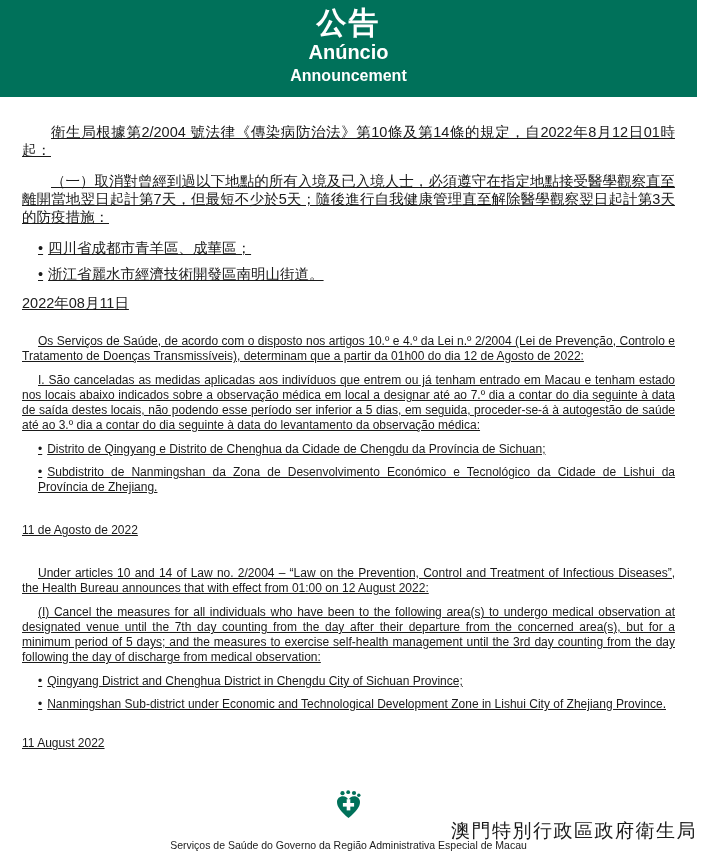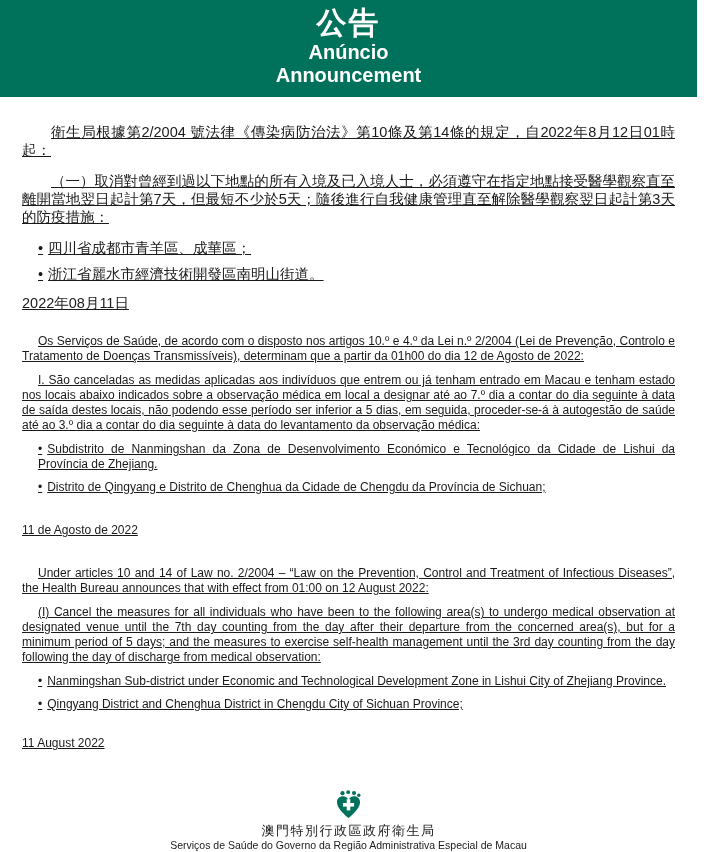--- a/index.html
+++ b/index.html
@@ -20,40 +20,40 @@
   }
   
   .banner{
     background:var(--banner-green);
     height:97px;width:100%;
     text-align:center;color:#ffffff;
     padding-top:5px;flex:none;
   }
   .banner-zh{font-size:30px;font-weight:bold;line-height:36px;letter-spacing:2px;}
   .banner-pt{font-size:20px;font-weight:bold;line-height:23px;}
-  .banner-en{font-size:20px;font-weight:bold;line-height:23px;}
+  .banner-en{font-size:16px;font-weight:bold;line-height:23px;}
   
   .bodytext{padding:26px 22px 0 22px;flex:none;}
   p{margin:0;text-decoration:underline;}
   .cn{font-size:14.5px;line-height:18px;}
   .cn-para{text-indent:29px;text-align:justify;margin-bottom:13px;}
   .cn .bullet{padding-left:16px;margin-bottom:8px;}
   .cn-date{margin-top:11px;}
   .latin{font-size:12px;line-height:15px;}
   .latin-para{text-indent:16px;text-align:justify;margin-bottom:9px;}
   .latin .bullet{padding-left:16px;margin-bottom:8px;text-align:justify;}
   .sec-pt{margin-top:22px;}
   .sec-en{margin-top:28px;}
   .latin-date{margin-top:28px;}
   .en-date{margin-top:24px;}
   .bullet-marker{margin-right:5px;}
   
   .footer{margin-top:auto;text-align:center;flex:none;}
   .logo-wrap{line-height:0;margin-bottom:3px;color:var(--logo-green);}
-  .org-zh{font-size:13px;letter-spacing:1.5px;line-height:17px;}
+  .org-zh{font-size:19px;letter-spacing:1.5px;line-height:17px;text-align:right;}
   .org-pt{font-size:10.5px;line-height:13px;}
   .refbar{
     background:var(--refbar-bg);
     height:52px;width:100%;
     margin-top:6px;padding:7px 14px 0 0;
     text-align:right;color:var(--refbar-text);
     flex:none;
   }
   .ref-zh{font-size:12.5px;line-height:16px;letter-spacing:0.5px;}
   .ref-pt{font-size:11px;line-height:13px;}
@@ -76,30 +76,30 @@
       <p class="cn-para">衛生局根據第2/2004 號法律《傳染病防治法》第10條及第14條的規定，自2022年8月12日01時起：</p>
       <p class="cn-para">（一）取消對曾經到過以下地點的所有入境及已入境人士，必須遵守在指定地點接受醫學觀察直至離開當地翌日起計第7天，但最短不少於5天；隨後進行自我健康管理直至解除醫學觀察翌日起計第3天的防疫措施：</p>
       <p class="bullet"><span class="bullet-marker">•</span><span>四川省成都市青羊區、成華區；</span></p>
       <p class="bullet"><span class="bullet-marker">•</span><span>浙江省麗水市經濟技術開發區南明山街道。</span></p>
       <p class="cn-date">2022年08月11日</p>
     </section>
 
     <section class="latin sec-pt">
       <p class="latin-para">Os Serviços de Saúde, de acordo com o disposto nos artigos 10.º e 4.º da Lei n.º 2/2004 (Lei de Prevenção, Controlo e Tratamento de Doenças Transmissíveis), determinam que a partir da 01h00 do dia 12 de Agosto de 2022:</p>
       <p class="latin-para">I. São canceladas as medidas aplicadas aos indivíduos que entrem ou já tenham entrado em Macau e tenham estado nos locais abaixo indicados sobre a observação médica em local a designar até ao 7.º dia a contar do dia seguinte à data de saída destes locais, não podendo esse período ser inferior a 5 dias, em seguida, proceder-se-á à autogestão de saúde até ao 3.º dia a contar do dia seguinte à data do levantamento da observação médica:</p>
+      <p class="bullet"><span class="bullet-marker">•</span><span>Distrito de Qingyang e Distrito de Chenghua da Cidade de Chengdu da Província de Sichuan;</span></p>
       <p class="bullet"><span class="bullet-marker">•</span><span>Subdistrito de Nanmingshan da Zona de Desenvolvimento Económico e Tecnológico da Cidade de Lishui da Província de Zhejiang.</span></p>
-      <p class="bullet"><span class="bullet-marker">•</span><span>Distrito de Qingyang e Distrito de Chenghua da Cidade de Chengdu da Província de Sichuan;</span></p>
       <p class="latin-date">11 de Agosto de 2022</p>
     </section>
 
     <section class="latin sec-en">
       <p class="latin-para">Under articles 10 and 14 of Law no. 2/2004 – “Law on the Prevention, Control and Treatment of Infectious Diseases”, the Health Bureau announces that with effect from 01:00 on 12 August 2022:</p>
       <p class="latin-para">(I) Cancel the measures for all individuals who have been to the following area(s) to undergo medical observation at designated venue until the 7th day counting from the day after their departure from the concerned area(s), but for a minimum period of 5 days; and the measures to exercise self-health management until the 3rd day counting from the day following the day of discharge from medical observation:</p>
+      <p class="bullet"><span class="bullet-marker">•</span><span>Qingyang District and Chenghua District in Chengdu City of Sichuan Province;</span></p>
       <p class="bullet"><span class="bullet-marker">•</span><span>Nanmingshan Sub-district under Economic and Technological Development Zone in Lishui City of Zhejiang Province.</span></p>
-      <p class="bullet"><span class="bullet-marker">•</span><span>Qingyang District and Chenghua District in Chengdu City of Sichuan Province;</span></p>
       <p class="en-date">11 August 2022</p>
     </section>
 
   </main>
 
   <footer class="footer">
     <div class="logo-wrap">
       <svg width="27" height="29" viewBox="0 0 27 29" fill="currentColor" aria-hidden="true">
         <circle cx="7.5" cy="3.2" r="2.1"></circle>
         <circle cx="13.2" cy="2.2" r="1.9"></circle>

